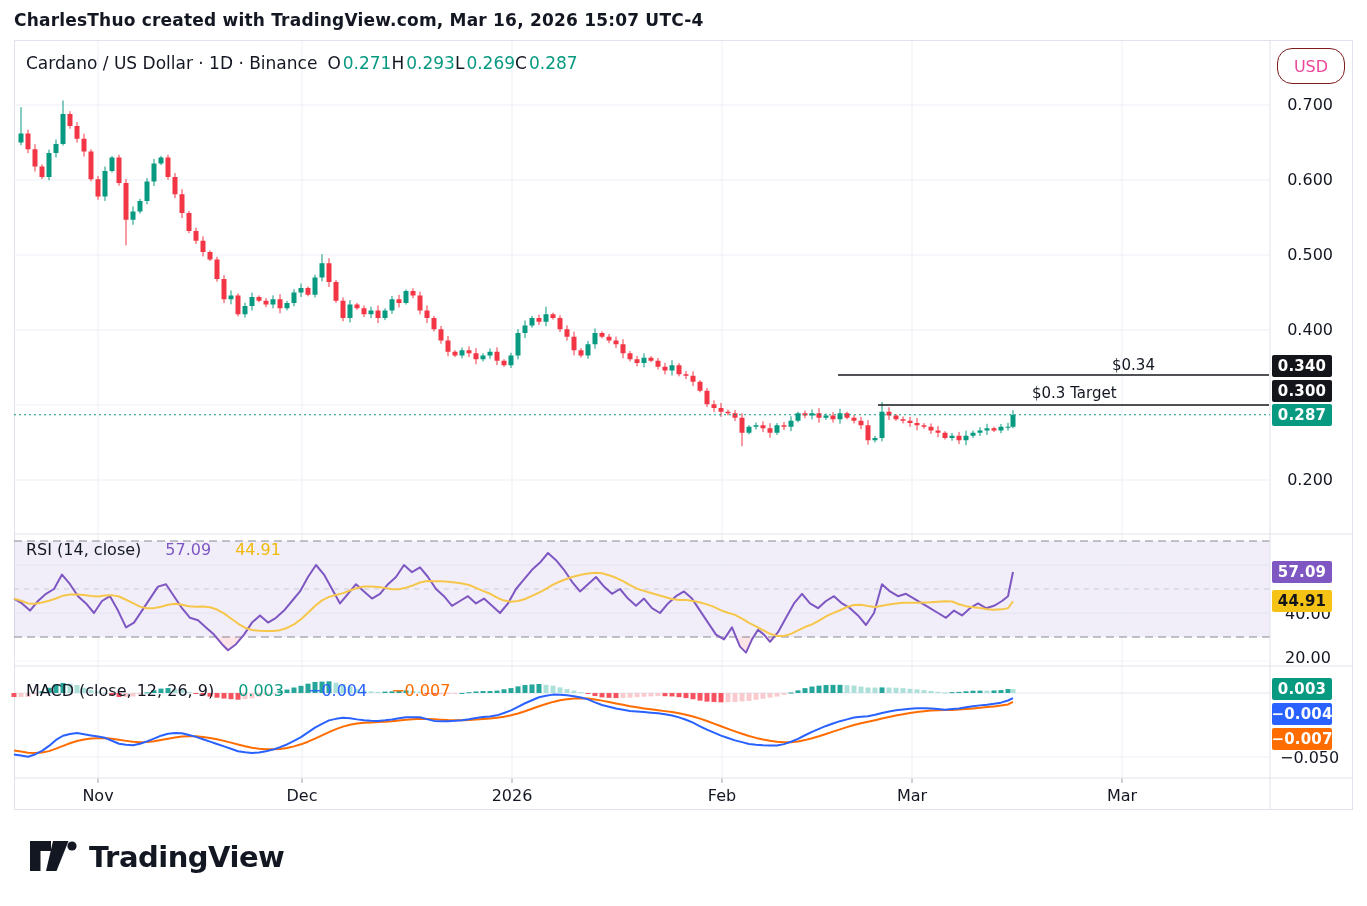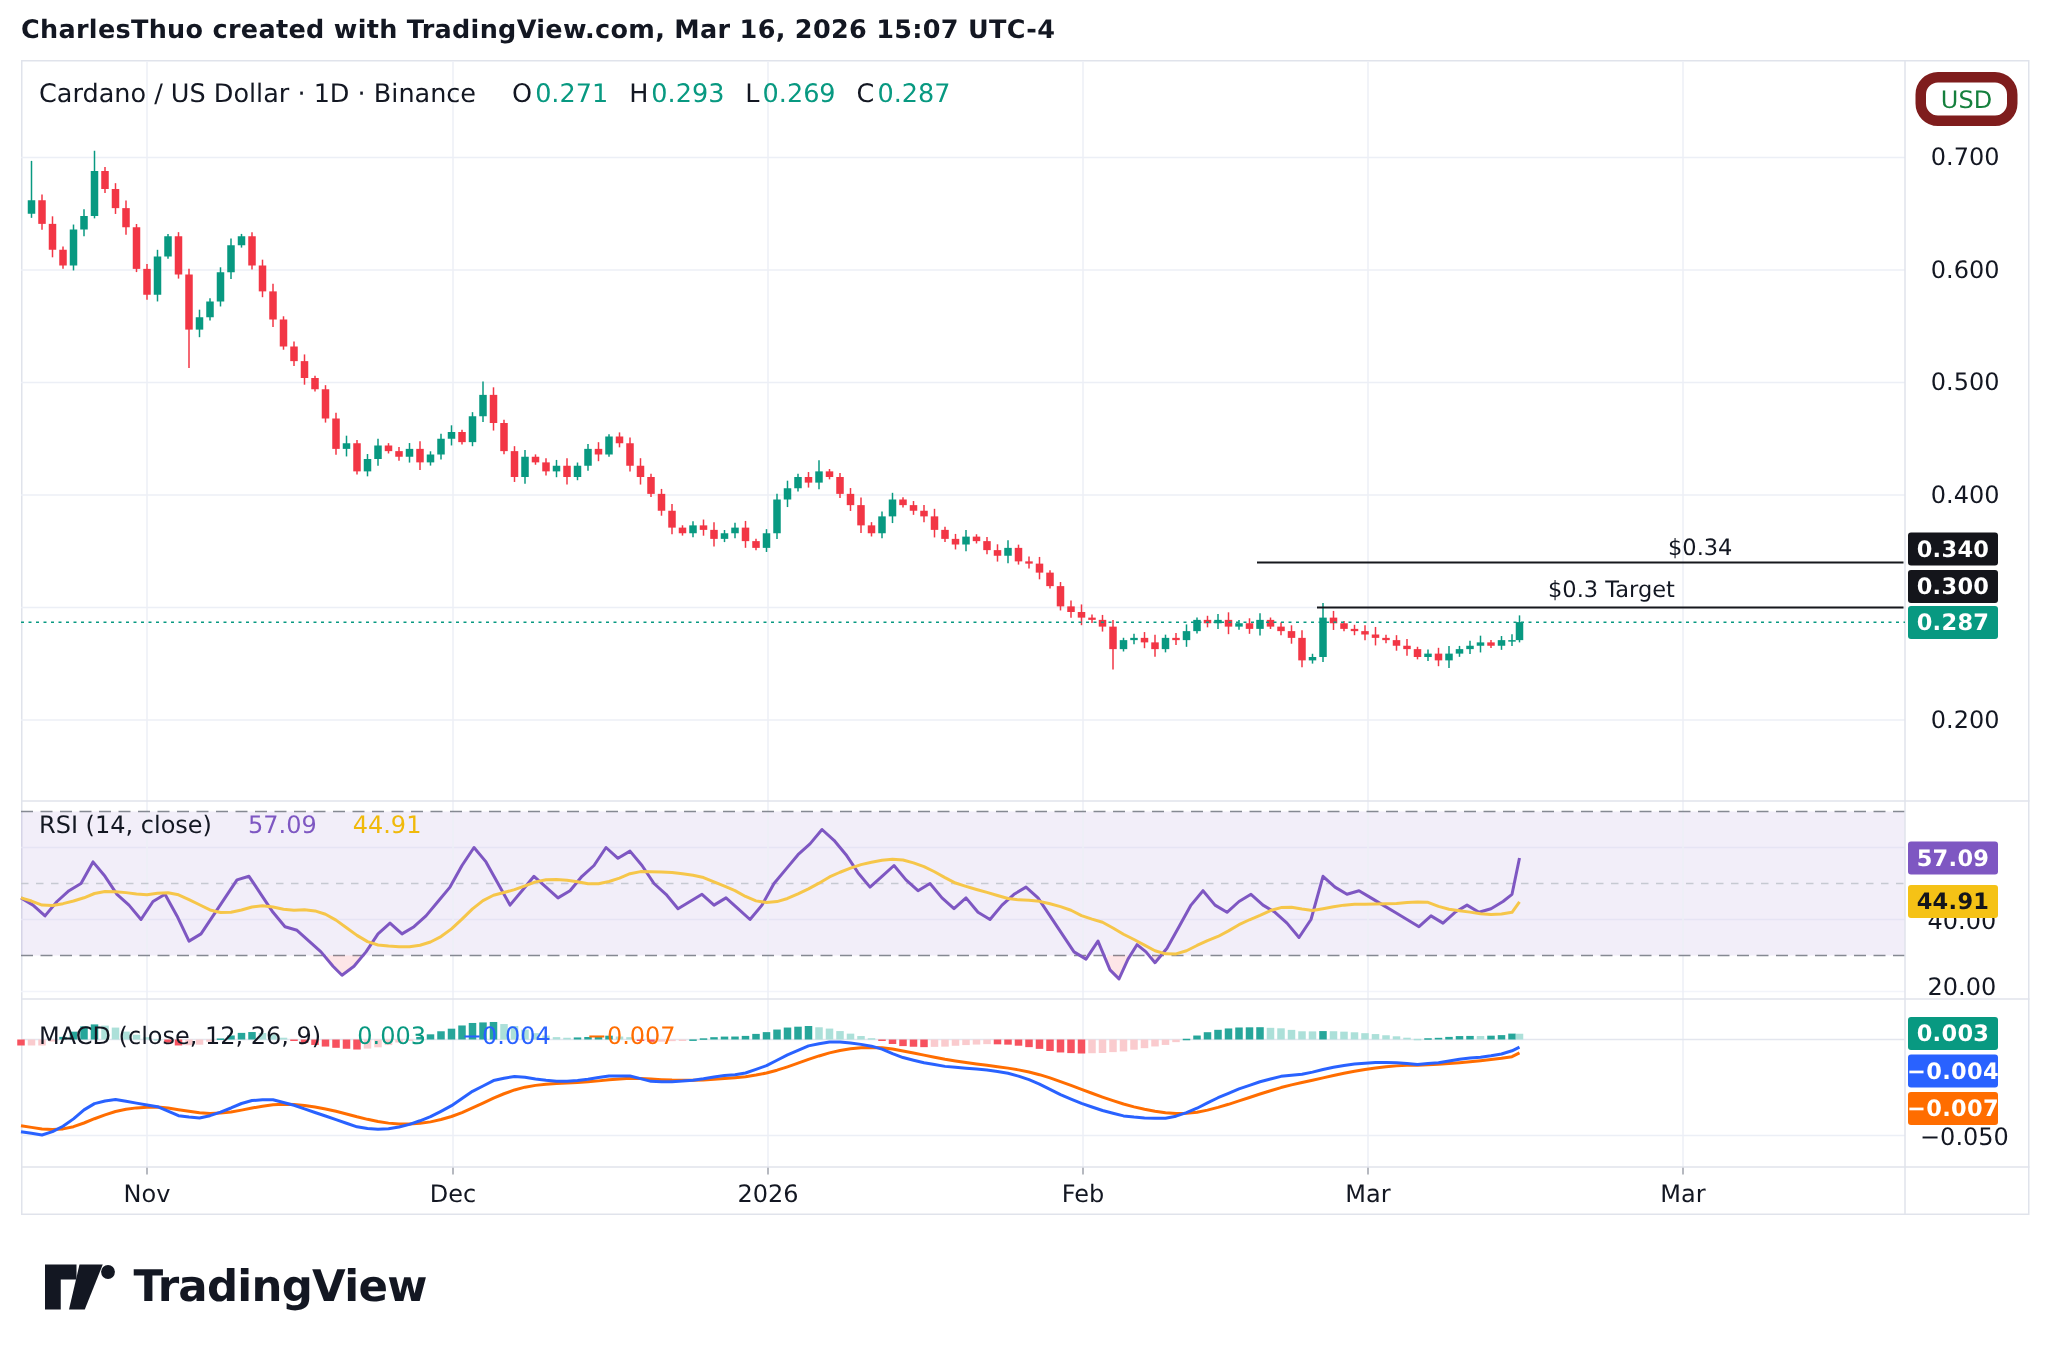--- a/index.html
+++ b/index.html
@@ -1,43 +1,43 @@
 <!DOCTYPE html>
 <html><head>
 <meta charset="utf-8">
 <style>
 *{margin:0;padding:0;box-sizing:border-box}
 html,body{width:1367px;height:906px;background:#fff;font-family:"DejaVu Sans","Liberation Sans",sans-serif;color:#131722;overflow:hidden;position:relative}
 .abs{position:absolute}
 #attribution{left:14px;top:10px;font-size:17px;font-weight:700;letter-spacing:.2px;z-index:3}
 #chart-card{left:14px;top:40px;width:1339px;height:770px;border:1px solid #E0E3EB;background:#fff;z-index:0}
 #chart-svg{left:0;top:0;z-index:1}.z3{z-index:3}
-#symbol-legend{left:26px;top:53px;font-size:17px;white-space:nowrap;display:flex;align-items:center;gap:14px}
+#symbol-legend{left:26px;top:53px;font-size:17px;white-space:nowrap;display:flex;align-items:center;}
 #symbol-legend .sym{font-weight:500;margin-right:10px}
 .ohlc{display:inline-flex;gap:2px}
 .ohlc .k{color:#131722}
 .ohlc .v{color:#089981;font-weight:500}
-#usd-button{left:1277px;top:48px;width:68px;height:36px;border:7px solid #7f1d1d;border-radius:15px;background:#fff;display:flex;align-items:center;justify-content:center;font-size:16px;font-weight:500;color:#15803d;cursor:pointer}
+#usd-button{left:1277px;top:48px;width:68px;height:36px;border:1px solid #7f1d1d;border-radius:15px;background:#fff;display:flex;align-items:center;justify-content:center;font-size:16px;font-weight:500;color:#ec4899;cursor:pointer}
 .tick{position:absolute;right:20px;font-size:16px;color:#131722;white-space:nowrap}
 #price-axis{left:1271px;top:40px;width:82px;height:770px;z-index:1}
 .badge{position:absolute;left:1272px;width:60px;height:22px;border-radius:2px;font-size:15px;font-weight:600;color:#fff;display:flex;align-items:center;justify-content:center;z-index:3;letter-spacing:.2px}
 .badge.dark{background:#14151B}
 .badge.teal{background:#089981}
 .badge.purple{background:#7E57C2}
 .badge.yellow{background:#F5C216;color:#14151B}
 .badge.blue{background:#2962FF}
 .badge.orange{background:#FF6D00}
 .anno{position:absolute;font-size:15px;color:#131722;white-space:nowrap;z-index:2}
 .ind-legend{position:absolute;font-size:16px;white-space:nowrap;display:flex;gap:24px;align-items:center;z-index:3}
 #rsi-legend{left:26px;top:540px}
 #macd-legend{left:26px;top:681px}
 .ind-legend .title{color:#131722}
 #time-axis{left:14px;top:780px;width:1210px;height:32px;z-index:2}
 .tlabel{position:absolute;top:6px;transform:translateX(-50%);font-size:16px;font-weight:500;color:#131722;white-space:nowrap}
-#footer-logo{left:30px;top:840px;display:flex;align-items:flex-end;gap:12px;z-index:3;cursor:pointer}
+#footer-logo{left:30px;top:840px;display:flex;align-items:flex-start;gap:12px;z-index:3;cursor:pointer}
 #brand-text{font-size:29px;font-weight:800;color:#131722;letter-spacing:-.5px}
 </style>
 </head>
 <body>
 
 <div id="chart-card" class="abs"></div>
 
 <svg id="chart-svg" class="abs" width="1367" height="906">
     <line x1="14" y1="105" x2="1270" y2="105" stroke="#ECEFF6" stroke-width="1"></line>
     <line x1="14" y1="180" x2="1270" y2="180" stroke="#ECEFF6" stroke-width="1"></line>

